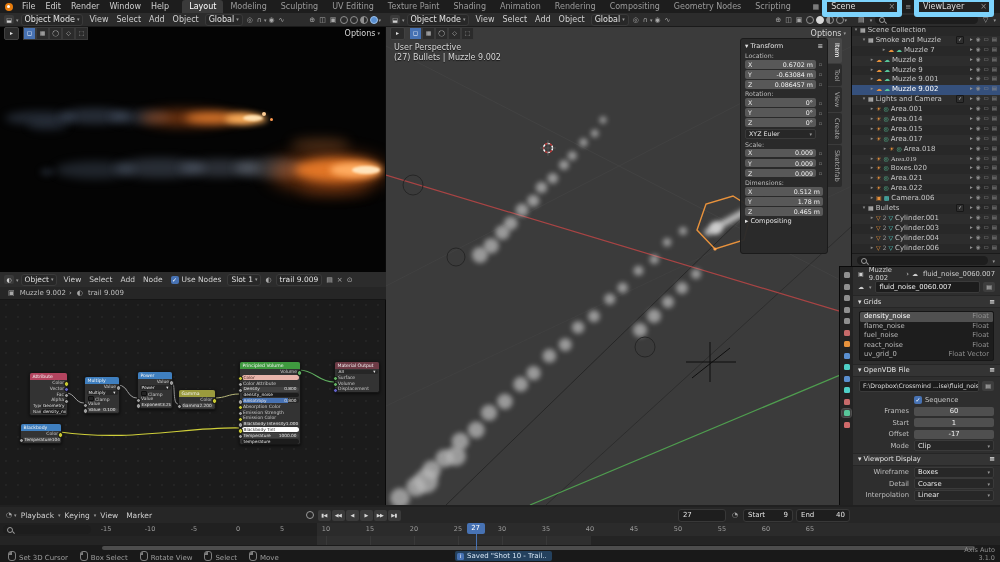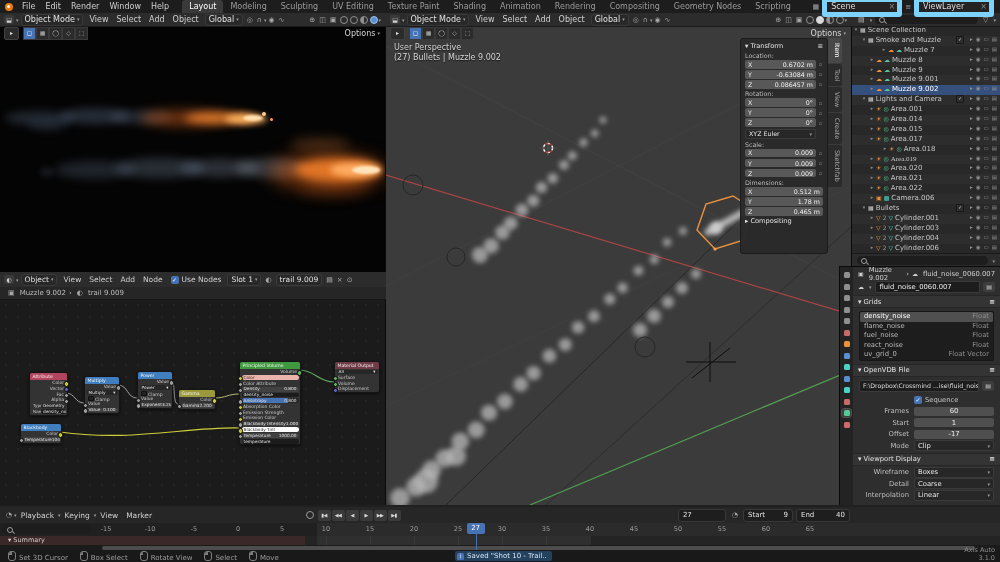--- a/index.html
+++ b/index.html
@@ -839,21 +839,21 @@
             <span>▸</span>
             <span>◉</span>
             <span>▭</span>
             <span>▤</span>
           </span>
         </div>
         <div class="orow" style="padding-left: 16px;">
           <span class="odis">▸</span>
           <span class="oic" style="color: rgb(232, 146, 60);">☀</span>
           <span class="oic" style="color: rgb(88, 199, 154);">◎</span>
-          <span>Area.020</span>
+          <span>Boxes.020</span>
           <span class="octl">
             <span>▸</span>
             <span>◉</span>
             <span>▭</span>
             <span>▤</span>
           </span>
         </div>
         <div class="orow" style="padding-left: 16px;">
           <span class="odis">▸</span>
           <span class="oic" style="color: rgb(232, 146, 60);">☀</span>
@@ -1167,21 +1167,20 @@
       </div>
       <div id="tlTracks">
         <span class="rangeband" style="left: 317.2px; width: 272.8px; top: 0px; bottom: 0px;"></span>
         <span style="position: absolute; left: 326px; top: 0px; bottom: 0px; width: 1px; background: rgba(255, 255, 255, 0.05);"></span>
         <span style="position: absolute; left: 370px; top: 0px; bottom: 0px; width: 1px; background: rgba(255, 255, 255, 0.05);"></span>
         <span style="position: absolute; left: 414px; top: 0px; bottom: 0px; width: 1px; background: rgba(255, 255, 255, 0.05);"></span>
         <span style="position: absolute; left: 458px; top: 0px; bottom: 0px; width: 1px; background: rgba(255, 255, 255, 0.05);"></span>
         <span style="position: absolute; left: 502px; top: 0px; bottom: 0px; width: 1px; background: rgba(255, 255, 255, 0.05);"></span>
         <span style="position: absolute; left: 546px; top: 0px; bottom: 0px; width: 1px; background: rgba(255, 255, 255, 0.05);"></span>
         <span style="position: absolute; left: 590px; top: 0px; bottom: 0px; width: 1px; background: rgba(255, 255, 255, 0.05);"></span>
-        <span id="summaryblk">▾ Summary</span>
       </div>
       <div id="tlScroll">
         <span style="position: absolute; left: 102px; top: 0.5px; width: 873px; height: 4px; background: rgb(77, 77, 77); border-radius: 2px;"></span>
       </div>
       <span id="playhead" style="left: 475.6px; top: 18px; height: 27px;"></span>
       <span id="phBadge" style="left: 466.6px; top: 18px;">27</span>
     </div>
 
   <div id="statusbar">
     <span><span class="mico"></span>Set 3D Cursor</span>

